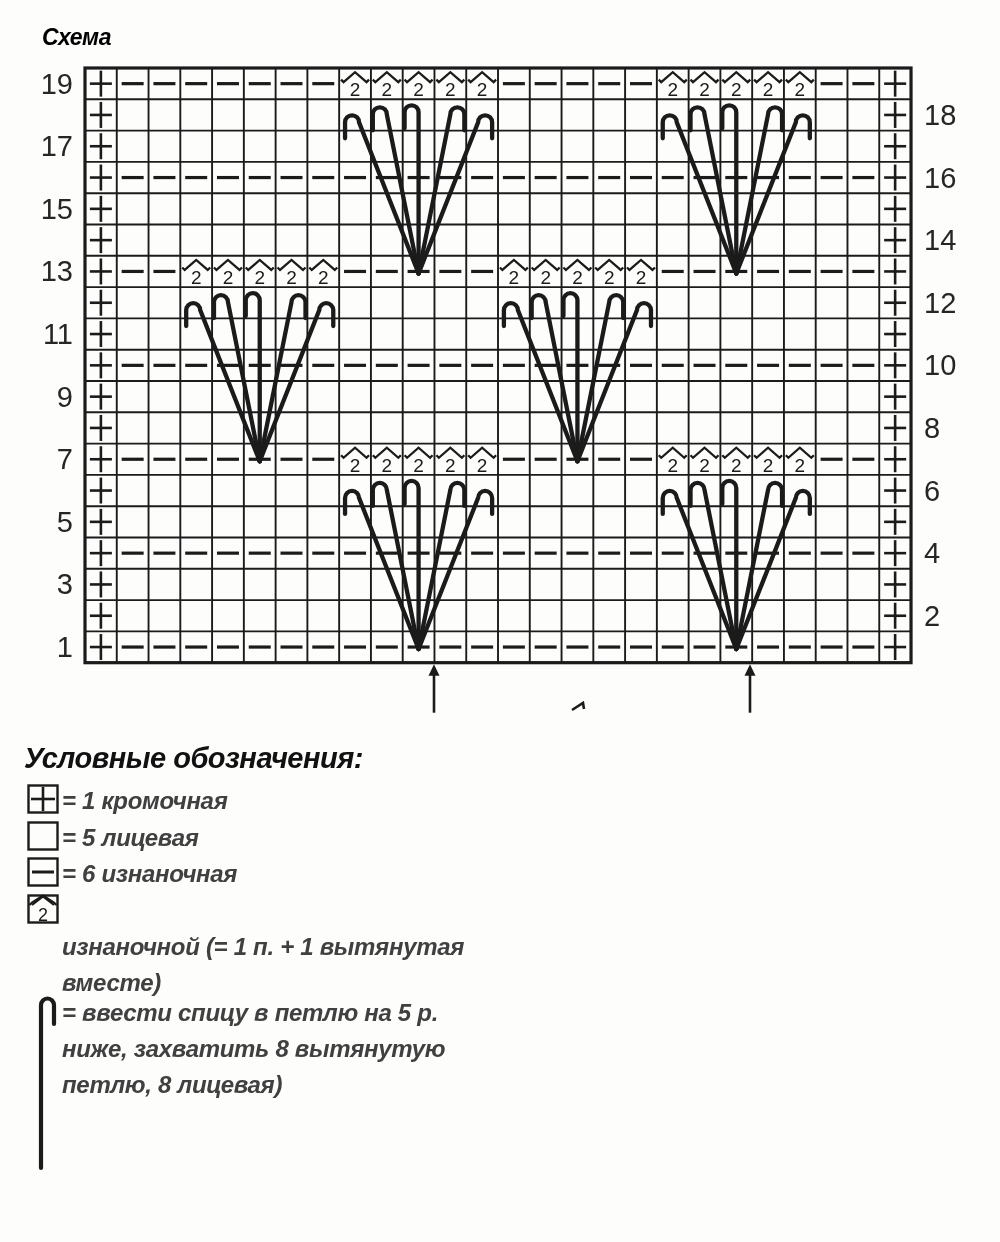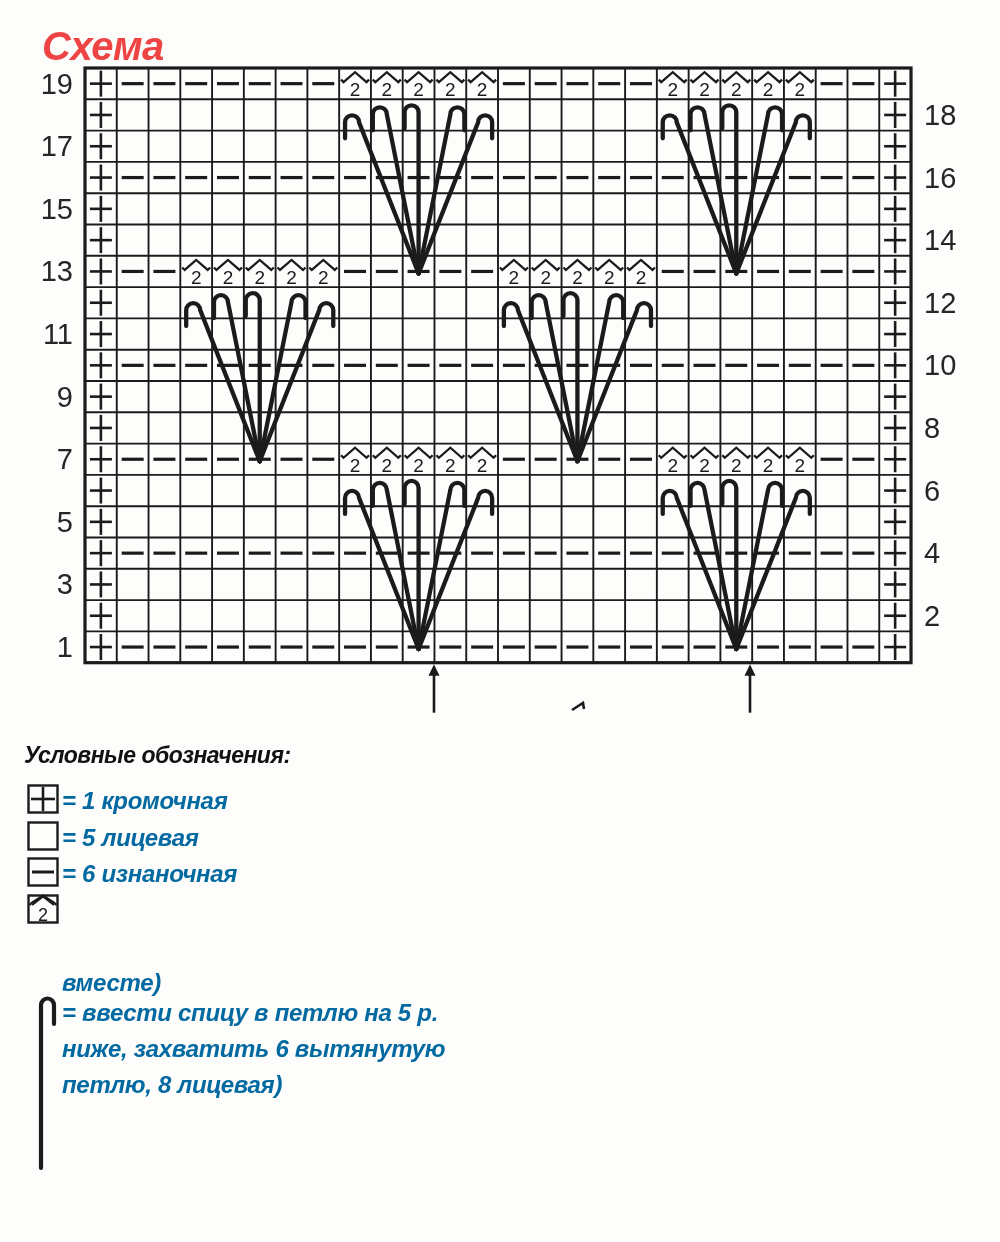--- a/index.html
+++ b/index.html
@@ -3,31 +3,31 @@
 <meta charset="utf-8">
 <style>
   html,body{margin:0;padding:0;background:#e8e8e8;}
   .page{
     position:relative;width:1000px;height:1242px;margin:0 auto;
     background:#fdfdfc;overflow:hidden;
     font-family:"Liberation Sans",sans-serif;color:#1b1b1b;
   }
   .chart-title{
     position:absolute;left:42px;top:24px;
-    font-size:40px;font-weight:bold;font-style:italic;letter-spacing:-0.5px;color:#ef4444;
+    font-size:23px;font-weight:bold;font-style:italic;letter-spacing:-0.5px;color:#000000;
   }
   #chart{position:absolute;left:0;top:0;}
   .legend-title{
     position:absolute;left:24px;top:742px;
-    font-size:23px;font-weight:bold;font-style:italic;letter-spacing:-0.5px;color:#111;
+    font-size:29px;font-weight:bold;font-style:italic;letter-spacing:-0.5px;color:#111;
   }
   .legend-sym{position:absolute;left:26px;}
   .legend-line{
     position:absolute;left:62px;height:30px;line-height:30px;white-space:nowrap;
-    font-size:24px;font-style:italic;font-weight:bold;letter-spacing:-0.3px;color:#0369a1;
+    font-size:24px;font-style:italic;font-weight:bold;letter-spacing:-0.3px;color:#404040;
   }
 </style>
 </head>
 <body>
 
 <div class="page">
 
   <div class="chart-title">Схема</div>
 
   <svg id="chart" width="1000" height="732" viewBox="0 0 1000 732">
@@ -437,18 +437,19 @@
       <polyline points="6,12 17,3.5 28,12" fill="none" stroke="#1b1b1b" stroke-width="2.2"></polyline>
       <text x="17" y="27.5" text-anchor="middle" font-size="18" font-family="&quot;Liberation Sans&quot;, sans-serif" fill="#1b1b1b">2</text>
     </svg>
   <svg class="legend-sym" style="top:988px" width="34" height="184" viewBox="0 0 34 184">
       <path d="M 15 180 L 15 17 A 6.5 6.5 0 0 1 28 17 L 28 36" fill="none" stroke="#1b1b1b" stroke-width="4.2" stroke-linecap="round"></path>
     </svg>
 
   <div class="legend-line" style="top:786px">= 1 кромочная</div>
   <div class="legend-line" style="top:823px">= 5 лицевая</div>
   <div class="legend-line" style="top:859px">= 6 изнаночная</div>
+  <div class="legend-line" style="top:932px">изнаночной (= 1 п. + 1 вытянутая</div>
   <div class="legend-line" style="top:968px">вместе)</div>
   <div class="legend-line" style="top:998px">= ввести спицу в петлю на 5 р.</div>
-  <div class="legend-line" style="top:1034px">ниже, захватить 6 вытянутую</div>
+  <div class="legend-line" style="top:1034px">ниже, захватить 8 вытянутую</div>
   <div class="legend-line" style="top:1070px">петлю, 8 лицевая)</div>
 
 </div>
 
 </body></html>

